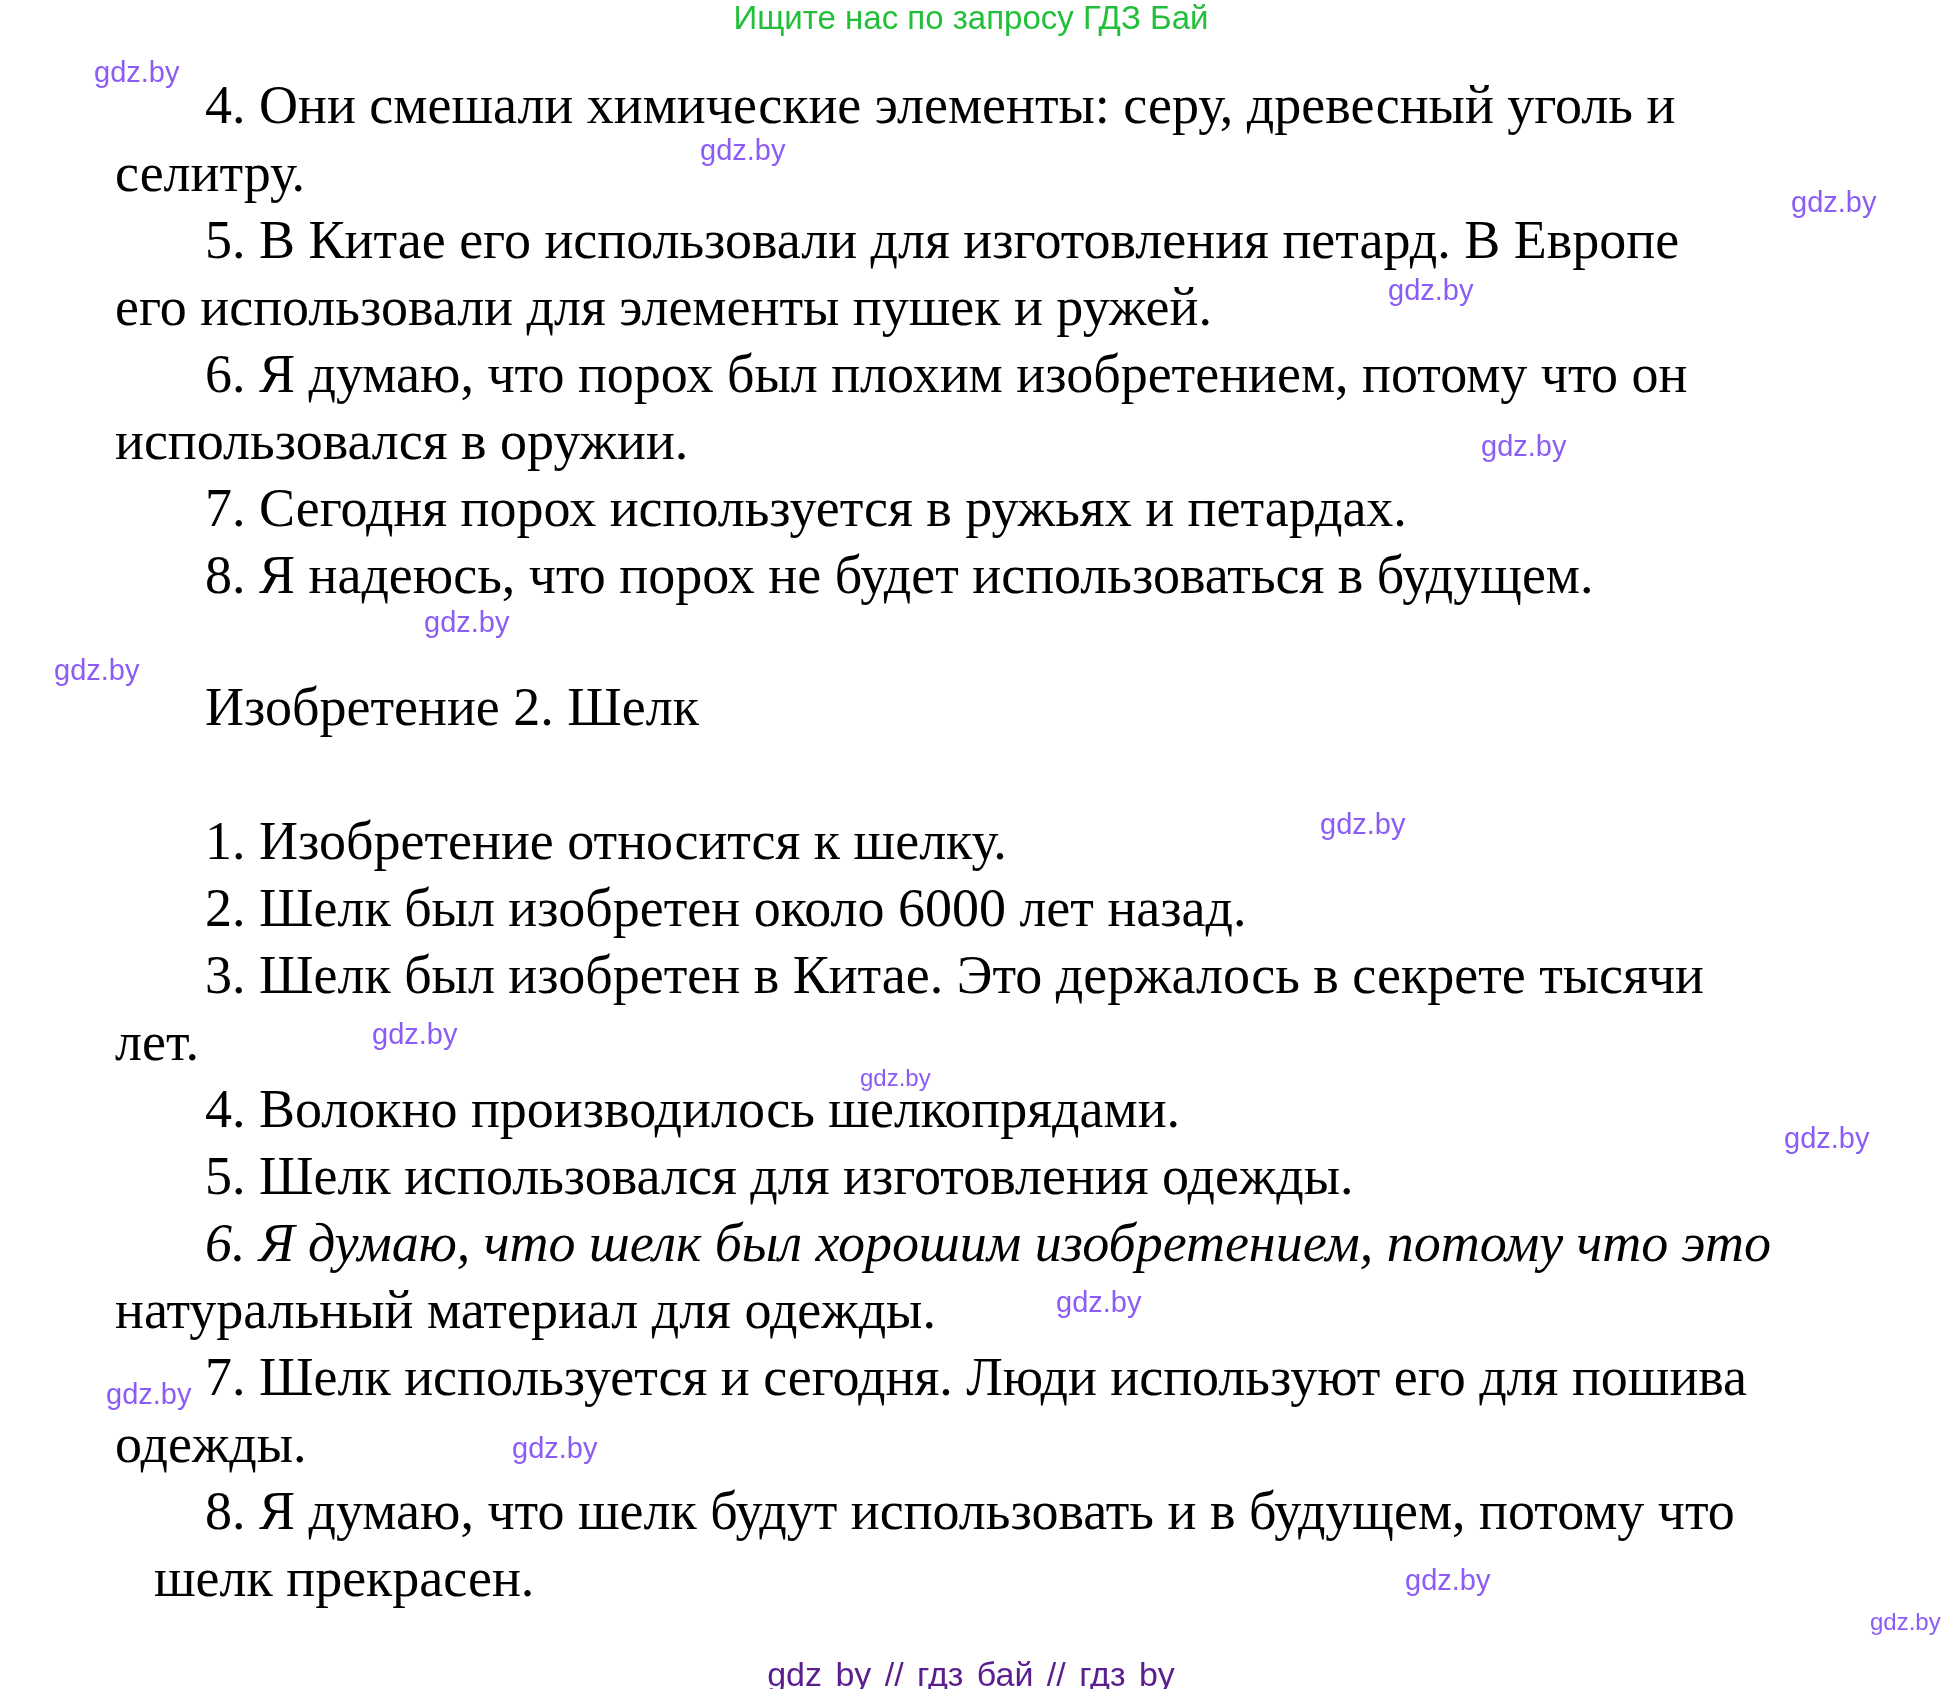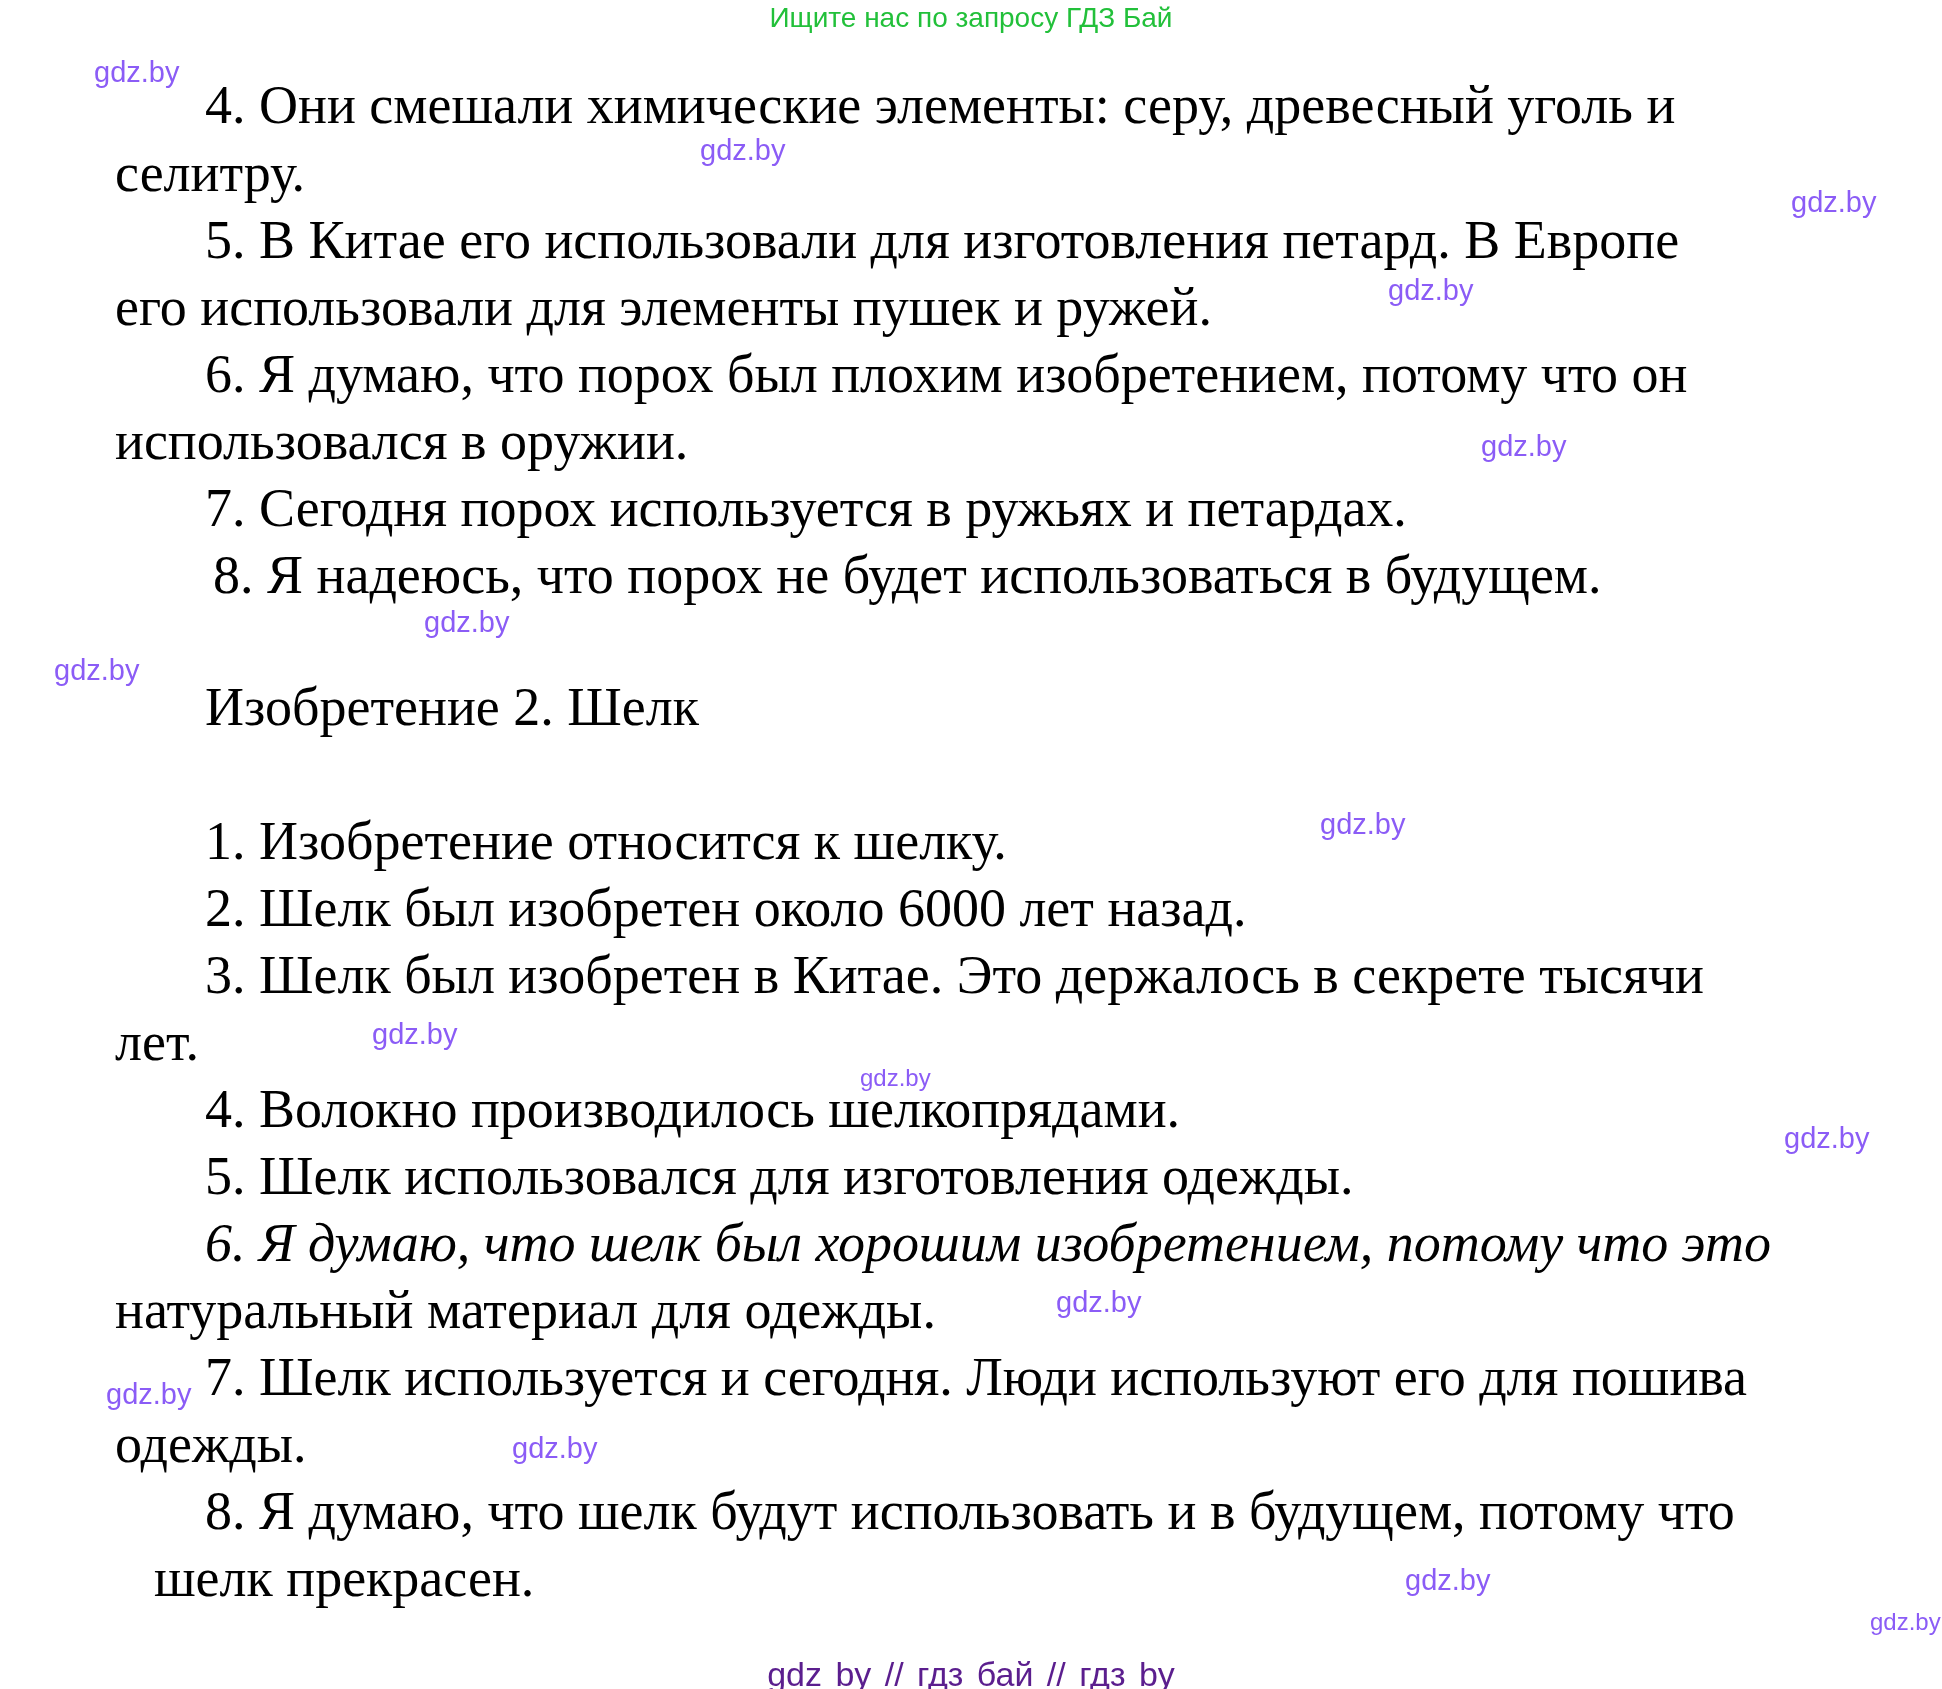--- a/index.html
+++ b/index.html
@@ -1,35 +1,35 @@
 <!DOCTYPE html>
 <html><head>
 <meta charset="utf-8">
 <style>
   html,body{margin:0;padding:0;background:#fff;}
   body{width:1942px;height:1689px;position:relative;overflow:hidden;font-family:"Liberation Serif","DejaVu Serif",serif;color:#000;}
-  .banner{position:absolute;top:0;left:0;width:1942px;text-align:center;font-family:"Liberation Sans",sans-serif;font-size:28px;color:#22c03a;line-height:36px;}
+  .banner{position:absolute;top:0;left:0;width:1942px;text-align:center;font-family:"Liberation Sans",sans-serif;font-size:33px;color:#22c03a;line-height:36px;}
   .line{position:absolute;font-size:54px;line-height:60px;white-space:nowrap;}
   .heading{font-weight:normal;}
   .wm{position:absolute;font-family:"Liberation Sans",sans-serif;font-size:29px;color:#8b5cf6;line-height:32px;}
   .footer{position:absolute;top:1656px;left:0;width:1942px;text-align:center;font-family:"Liberation Sans",sans-serif;font-size:34px;color:#5b1e8e;line-height:36px;word-spacing:4px;}
 </style>
 </head>
 <body>
 
 <div class="banner">Ищите нас по запросу ГДЗ Бай</div>
 
 <div class="line" style="left:205px;top:75px;">4. Они смешали химические элементы: серу, древесный уголь и</div>
 <div class="line" style="left:115px;top:143px;">селитру.</div>
 <div class="line" style="left:205px;top:210px;">5. В Китае его использовали для изготовления петард. В Европе</div>
 <div class="line" style="left:115px;top:277px;">его использовали для элементы пушек и ружей.</div>
 <div class="line" style="left:205px;top:344px;">6. Я думаю, что порох был плохим изобретением, потому что он</div>
 <div class="line" style="left:115px;top:411px;">использовался в оружии.</div>
 <div class="line" style="left:205px;top:478px;">7. Сегодня порох используется в ружьях и петардах.</div>
-<div class="line" style="left:213px;top:545px;">8. Я надеюсь, что порох не будет использоваться в будущем.</div>
+<div class="line" style="left:205px;top:545px;">8. Я надеюсь, что порох не будет использоваться в будущем.</div>
 <div class="line heading" style="left:205px;top:677px;">Изобретение 2. Шелк</div>
 <div class="line" style="left:205px;top:811px;">1. Изобретение относится к шелку.</div>
 <div class="line" style="left:205px;top:878px;">2. Шелк был изобретен около 6000 лет назад.</div>
 <div class="line" style="left:205px;top:945px;">3. Шелк был изобретен в Китае. Это держалось в секрете тысячи</div>
 <div class="line" style="left:115px;top:1012px;">лет.</div>
 <div class="line" style="left:205px;top:1079px;">4. Волокно производилось шелкопрядами.</div>
 <div class="line" style="left:205px;top:1146px;">5. Шелк использовался для изготовления одежды.</div>
 <div class="line" style="left:205px;top:1213px;font-style:italic;">6. Я думаю, что шелк был хорошим изобретением, потому что это</div>
 <div class="line" style="left:115px;top:1280px;">натуральный материал для одежды.</div>
 <div class="line" style="left:205px;top:1347px;">7. Шелк используется и сегодня. Люди используют его для пошива</div>

